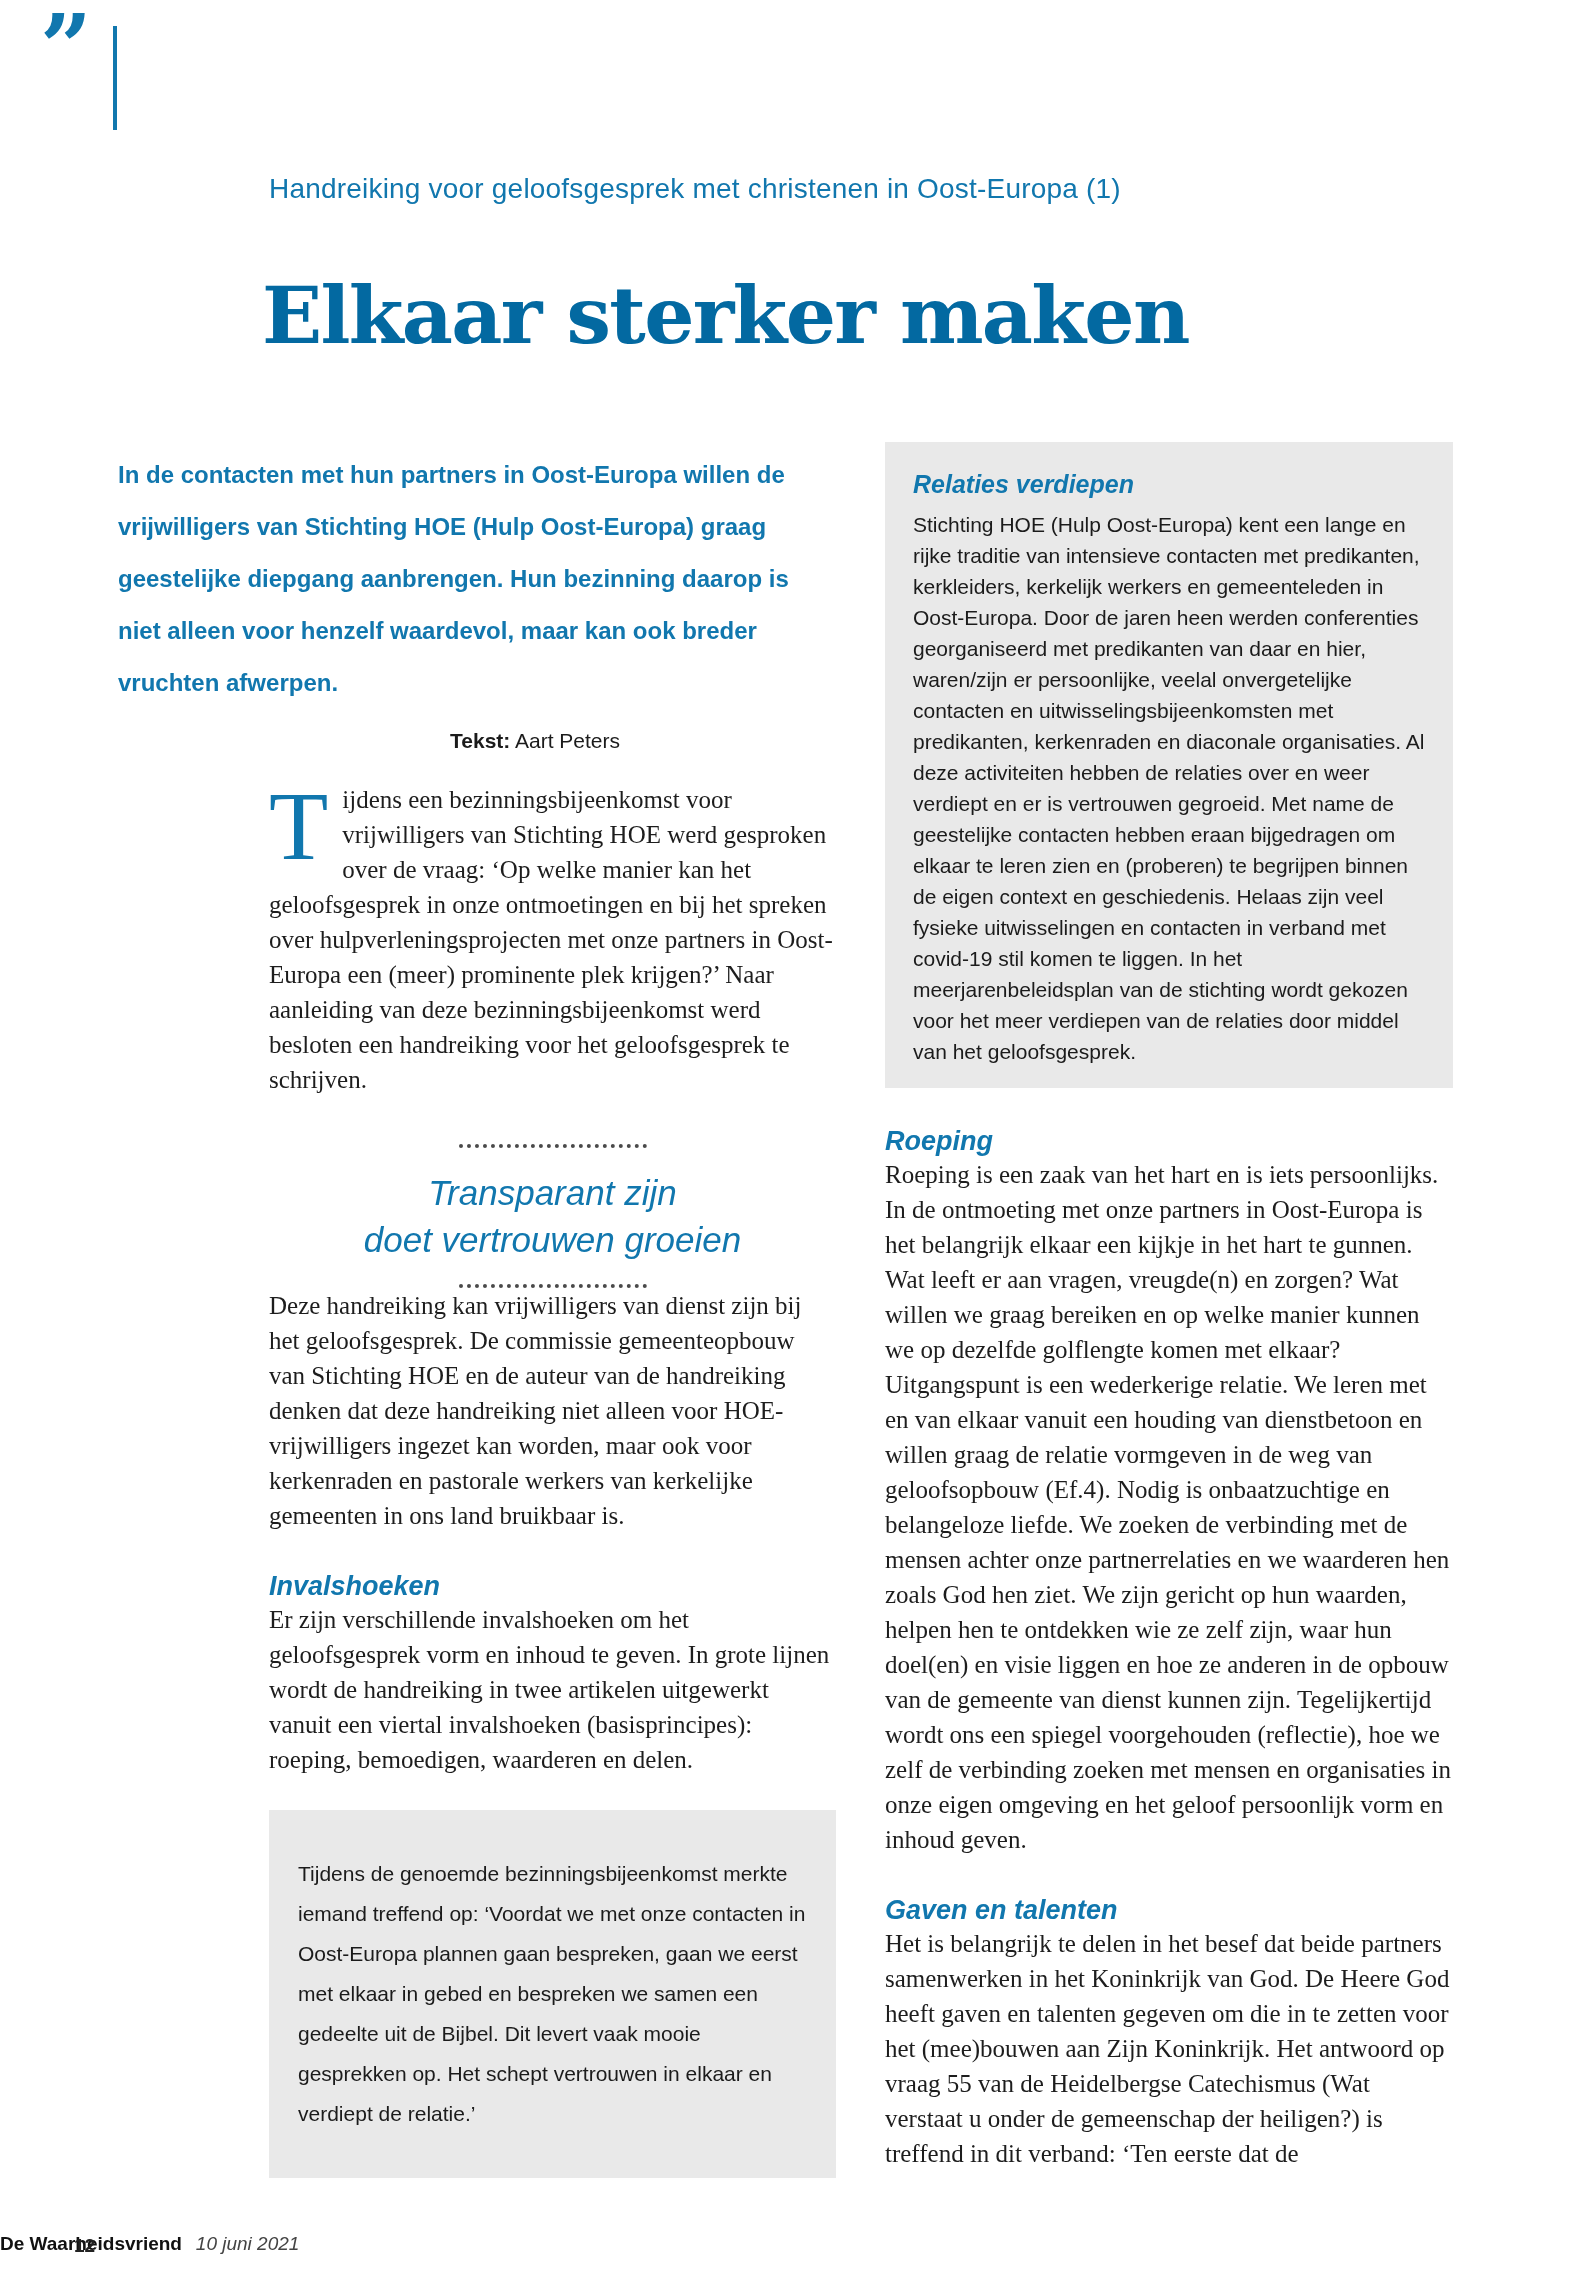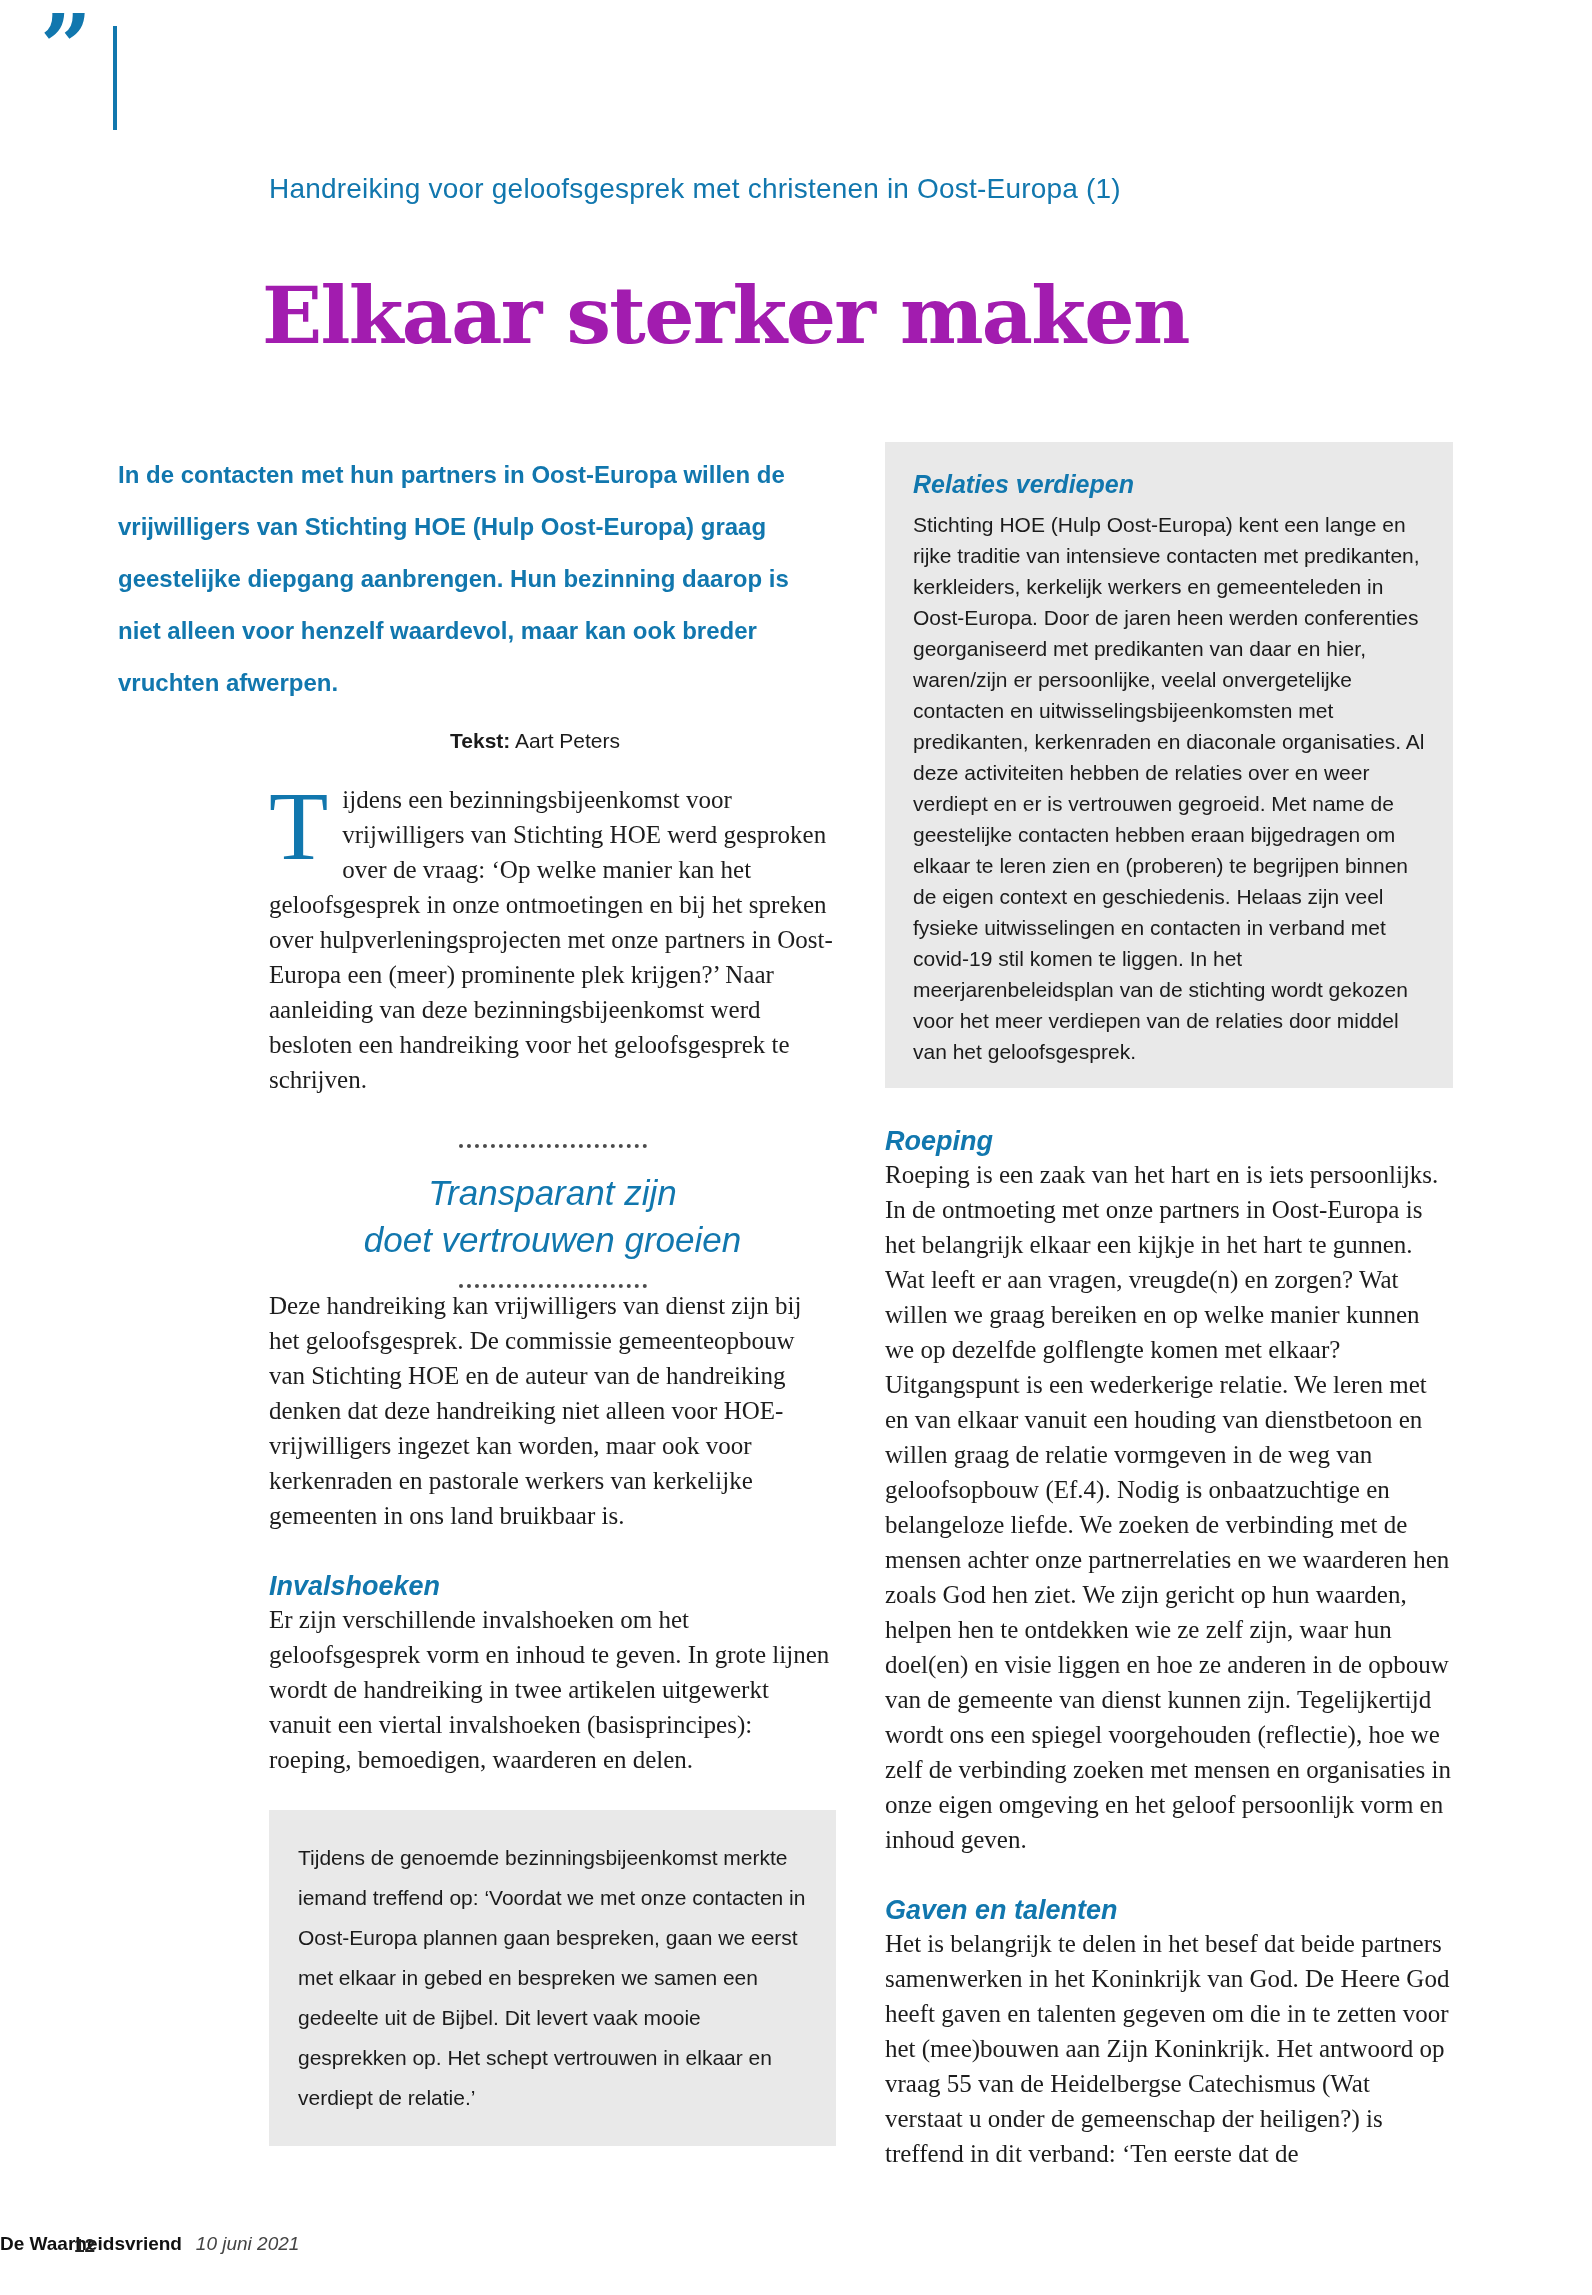--- a/index.html
+++ b/index.html
@@ -16,21 +16,21 @@
   .accent-rule {
     position:absolute; left:113px; top:26px; width:4.3px; height:104px;
     background:var(--accent);
   }
   .kicker {
     position:absolute; left:269px; top:173px; font-size:28px;
     color:var(--accent); letter-spacing:0.2px;
   }
   .page-title {
     position:absolute; left:262px; top:269px; font-family:"DejaVu Serif", serif;
-    font-weight:bold; font-size:79px; letter-spacing:-1.7px; color:#a21caf;
+    font-weight:bold; font-size:79px; letter-spacing:-1.7px; color:#0369a1;
     white-space:nowrap;
   }
   .intro {
     position:absolute; left:118px; top:449px; width:715px;
     color:var(--accent); font-weight:bold; font-size:24px; line-height:52px;
   }
   .col-left { position:absolute; left:269px; top:729px; width:567px; }
   .col-right { position:absolute; left:885px; top:442px; width:568px; }
 
   .byline { margin-left:181px; font-size:21px; color:#1b1b1b; }
@@ -53,21 +53,21 @@
   }
   .para2 { margin-top:50px; }
   .subhead {
     margin-top:38px; font-size:27px; font-weight:bold; font-style:italic;
     color:var(--accent);
   }
   .para-after-head { margin-top:8.6px; }
 
   .gray-box { background:var(--box-gray); }
   .gray-box-left {
-    margin-top:33px; padding:28px 29px; font-size:21px; line-height:40px;
+    margin-top:33px; padding:44px 29px; font-size:21px; line-height:40px;
     color:#1b1b1b;
   }
   .gray-box-right { padding:28px 28px 21px 28px; }
   .box-head {
     font-size:25px; font-weight:bold; font-style:italic; color:var(--accent);
     margin-bottom:10.4px;
   }
   .box-text { font-size:21px; line-height:31px; color:#1b1b1b; }
 
   .flow-para { margin:0; }

